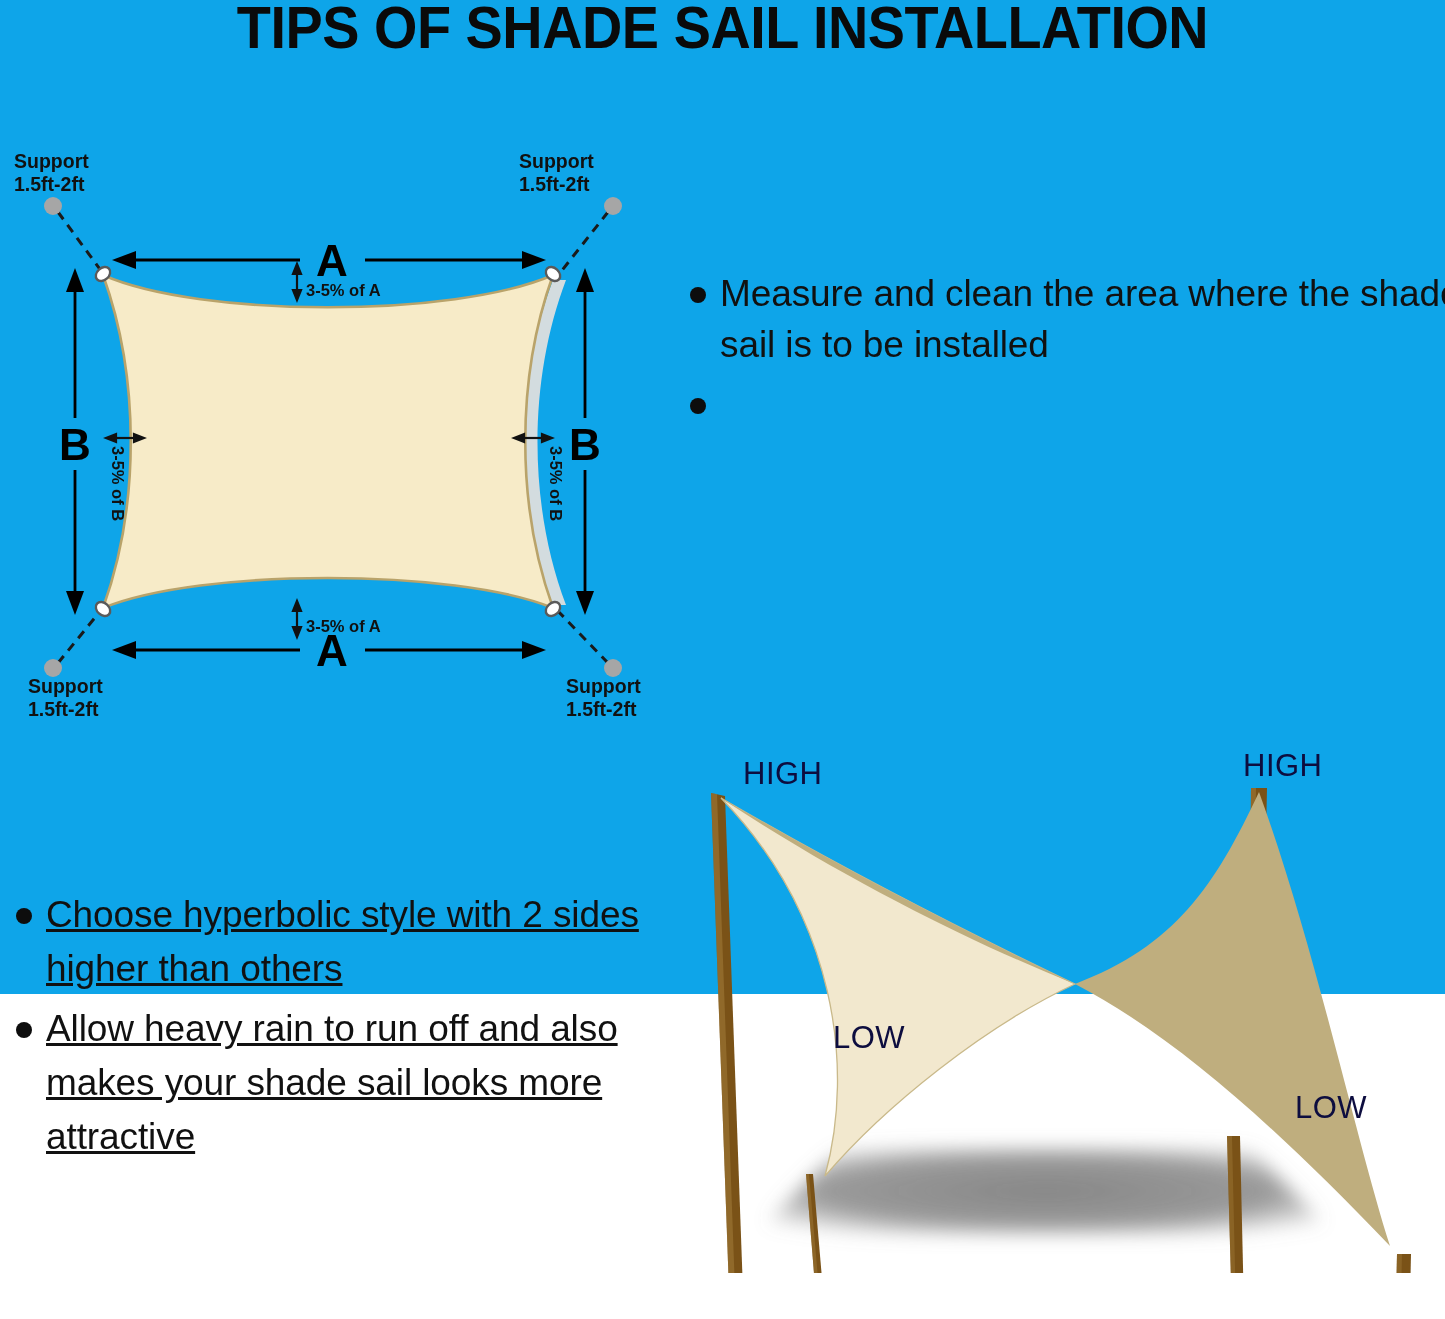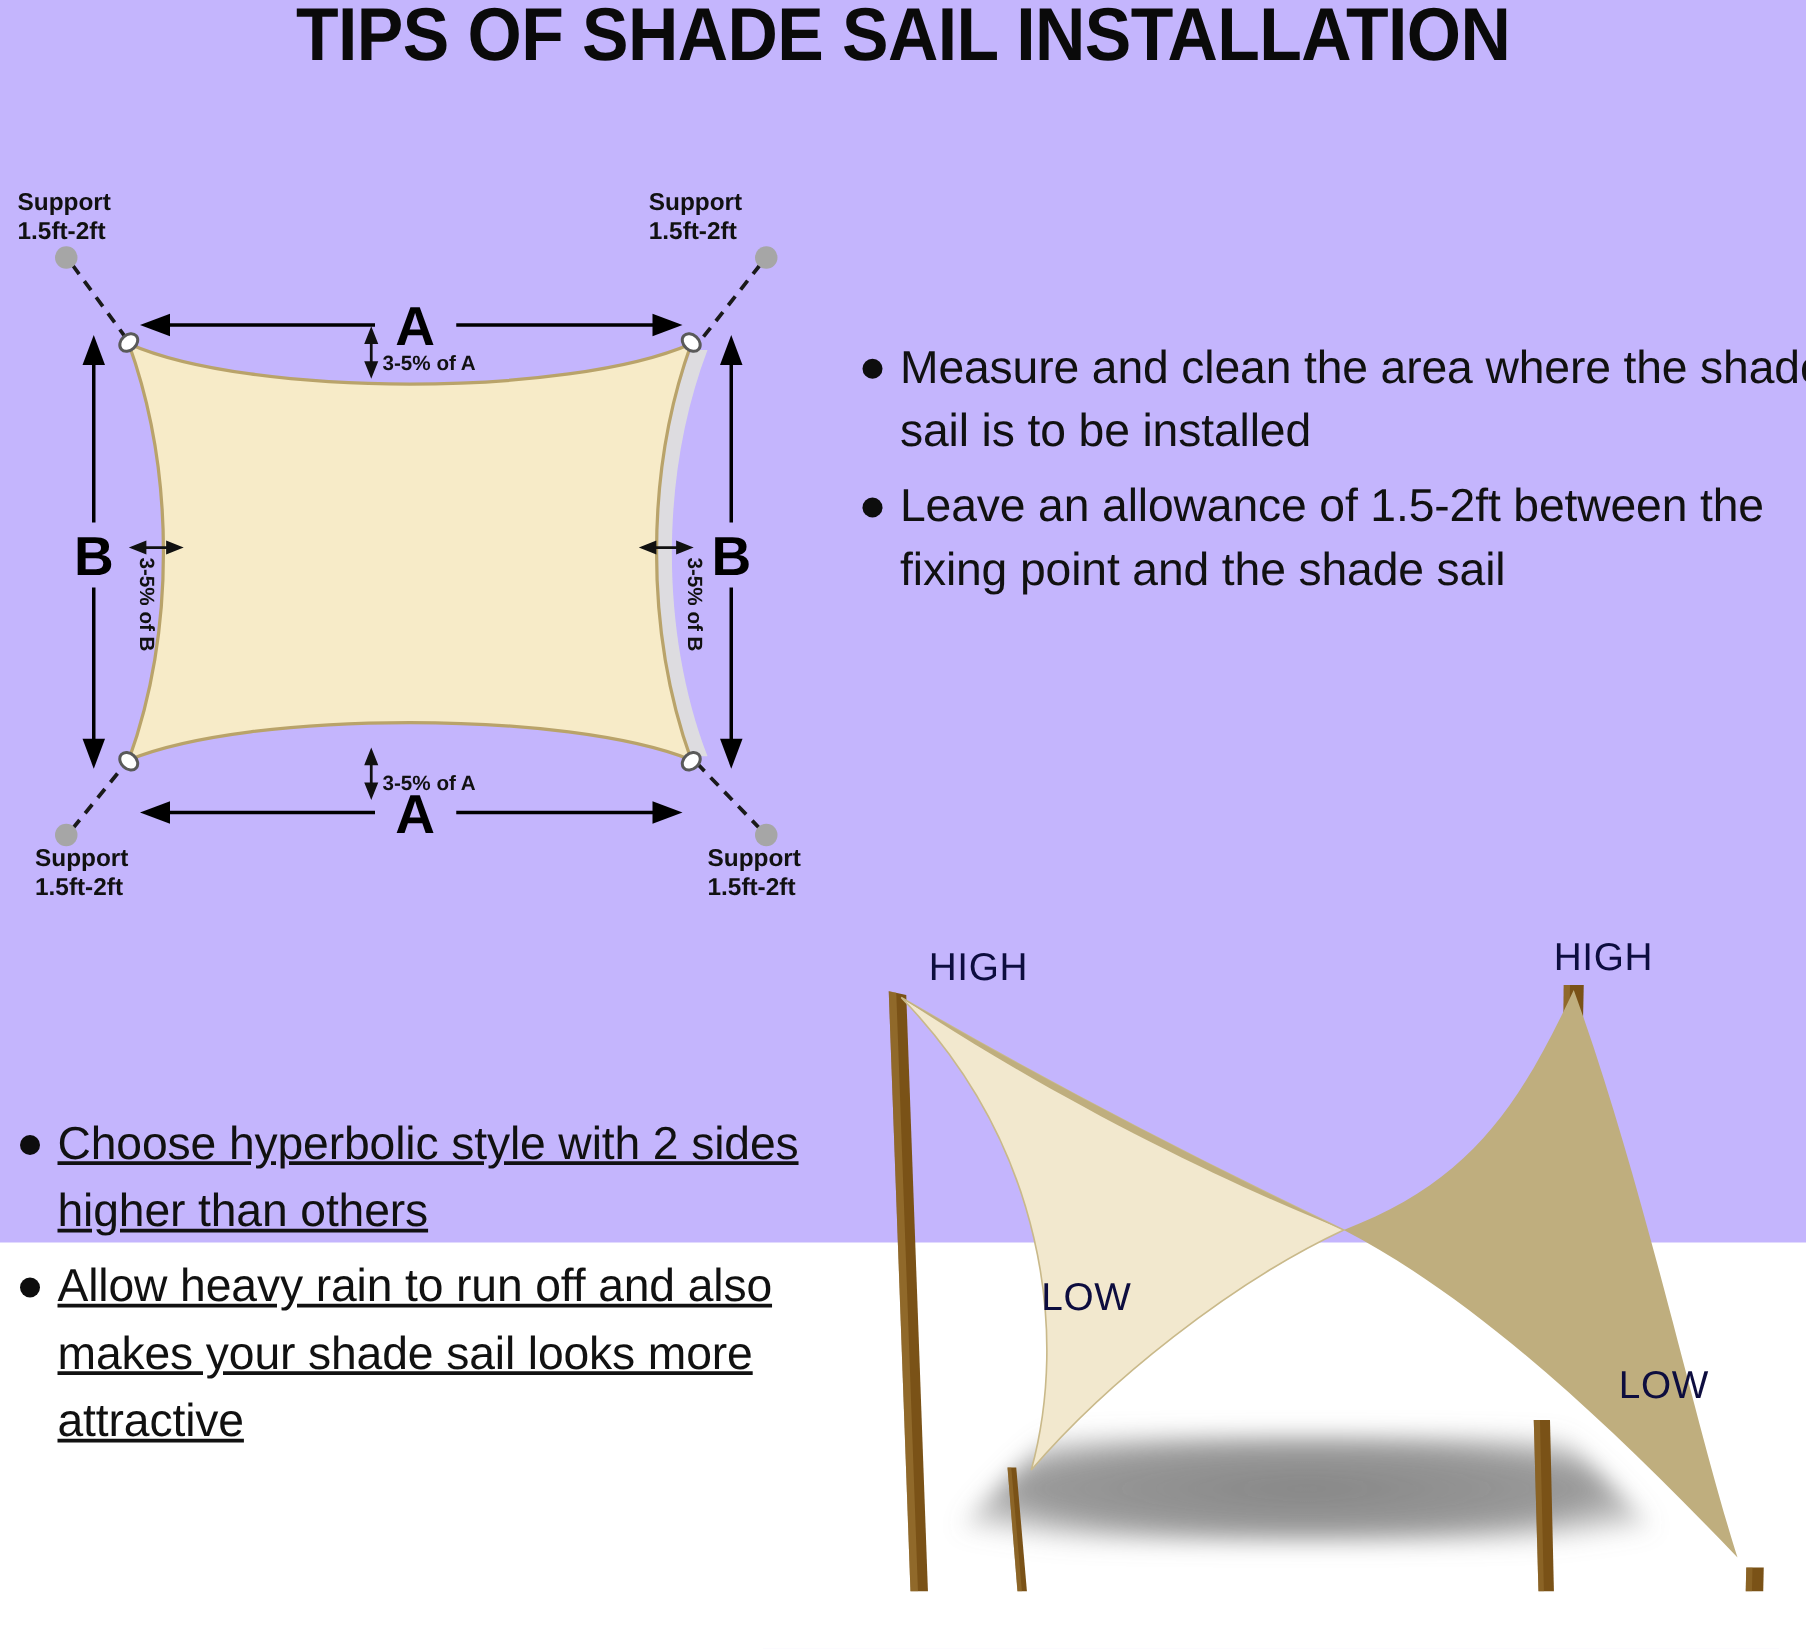--- a/index.html
+++ b/index.html
@@ -7,21 +7,21 @@
     width: 1445px;
     height: 1319px;
     background: #ffffff;
     font-family: "Liberation Sans", sans-serif;
     overflow: hidden;
   }
   #page {
     position: relative;
     width: 1445px;
     height: 994px;
-    background: #c4b5fd;
+    background: #0ea5e9;
   }
 
   
   .title {
     position: absolute;
     left: 0; top: -4px;
     width: 1445px;
     text-align: center;
     font-family: "Liberation Sans", sans-serif;
     font-weight: bold;
@@ -228,21 +228,20 @@
   </div>
 
   <div class="sec-top-text">
     <ul class="bullets">
       <li>
         <span class="bullet-dot"></span>
         <span>Measure and clean the area where the shade sail is to be installed</span>
       </li>
       <li>
         <span class="bullet-dot"></span>
-        <span>Leave an allowance of 1.5-2ft between the fixing point and the shade sail</span>
       </li>
     </ul>
   </div>
 
   <div class="sec-bot-text">
     <ul class="bullets">
       <li>
         <span class="bullet-dot"></span>
         <span>Choose hyperbolic style with 2 sides higher than others</span>
       </li>

